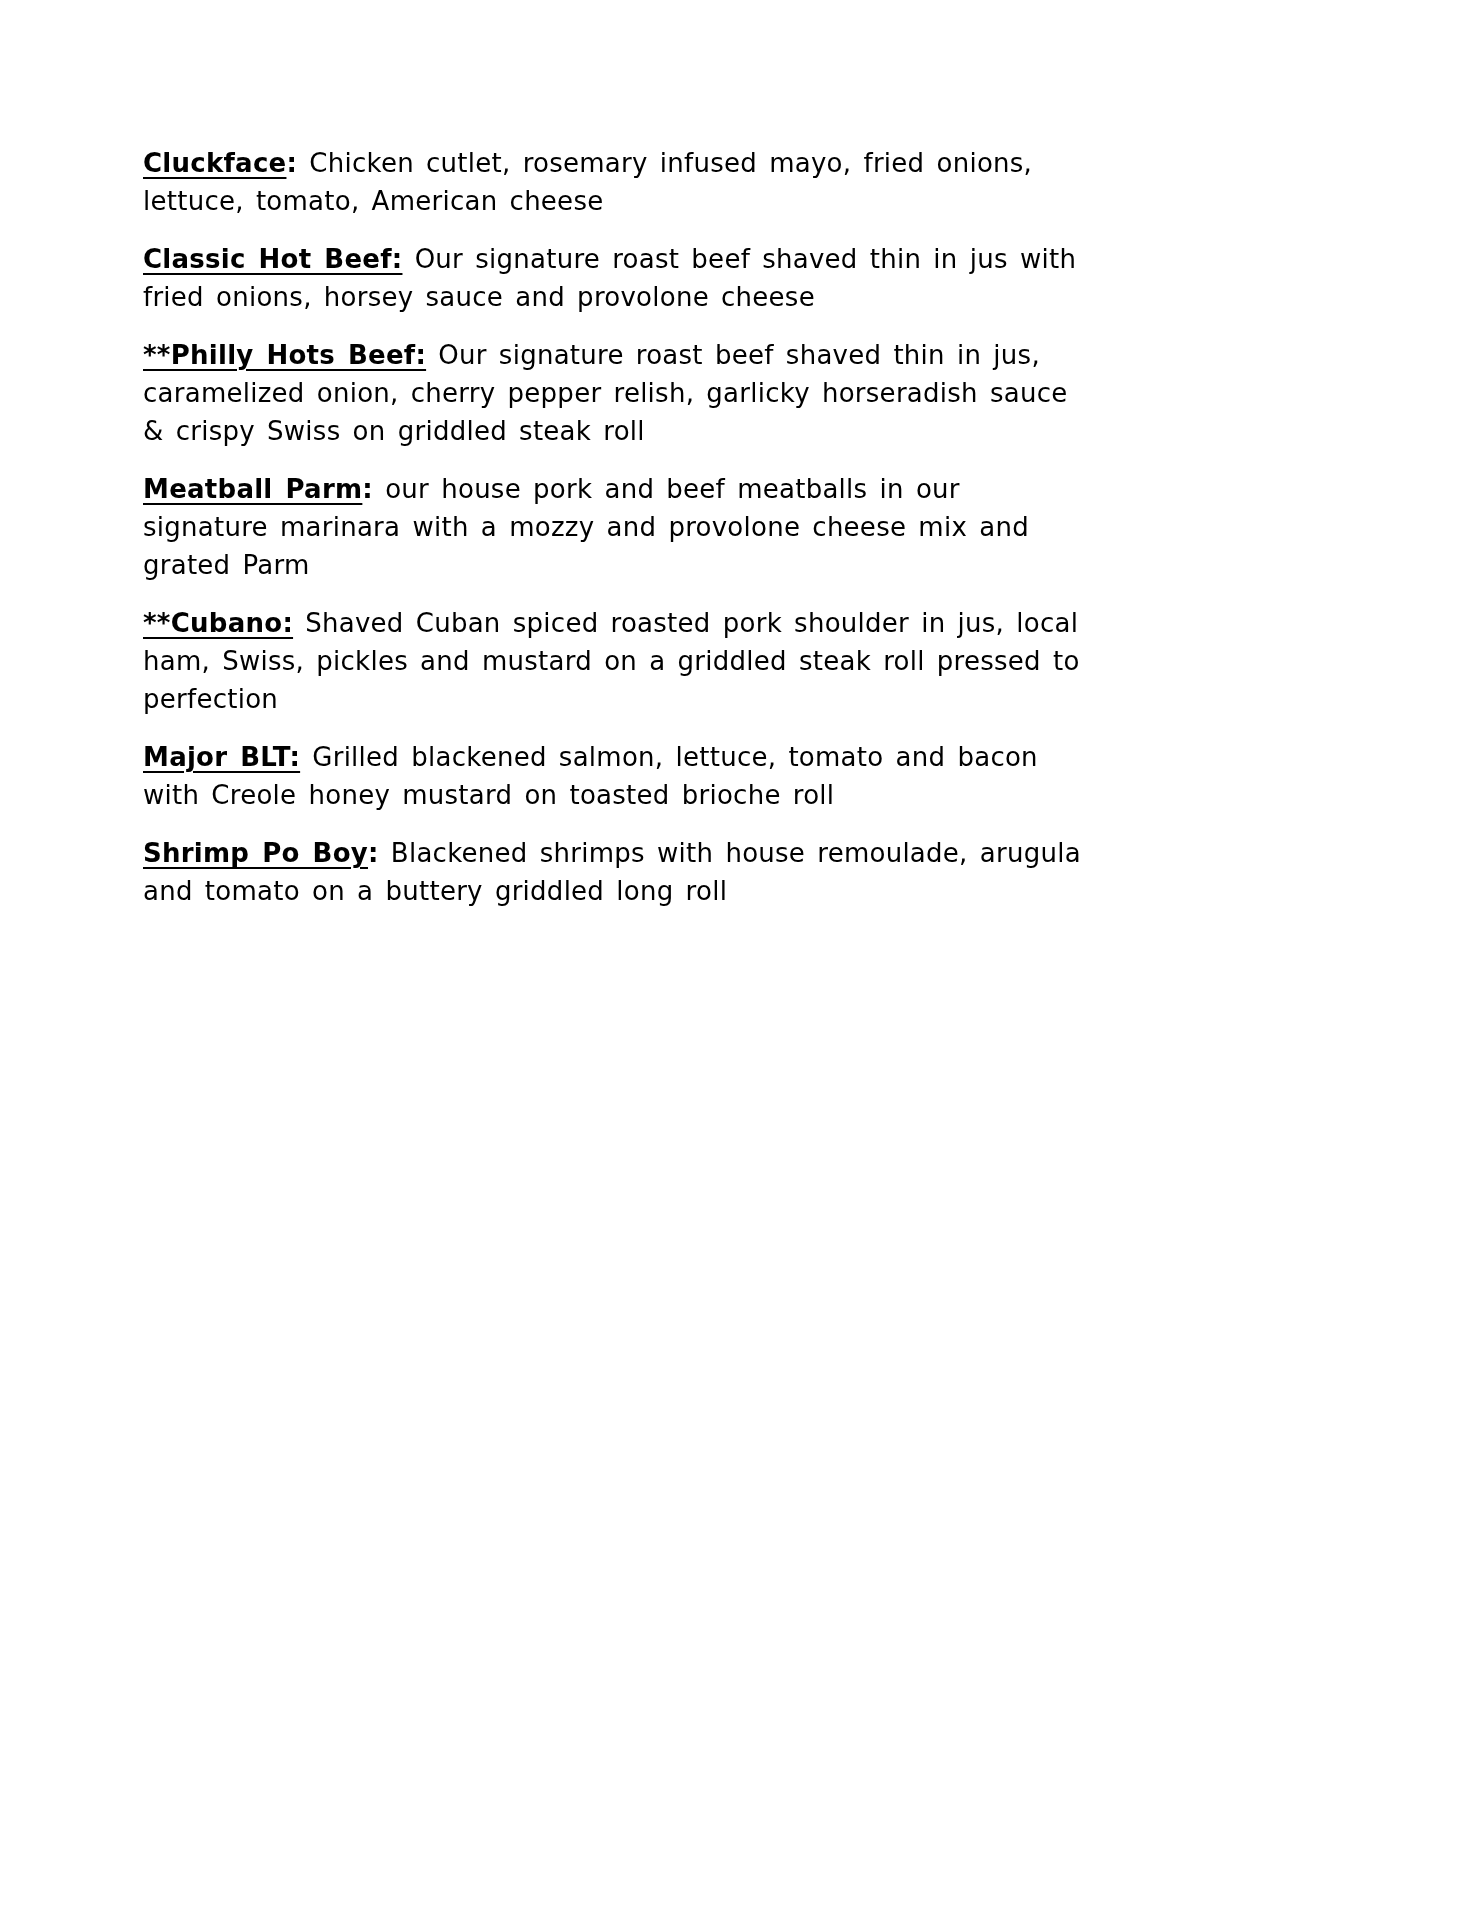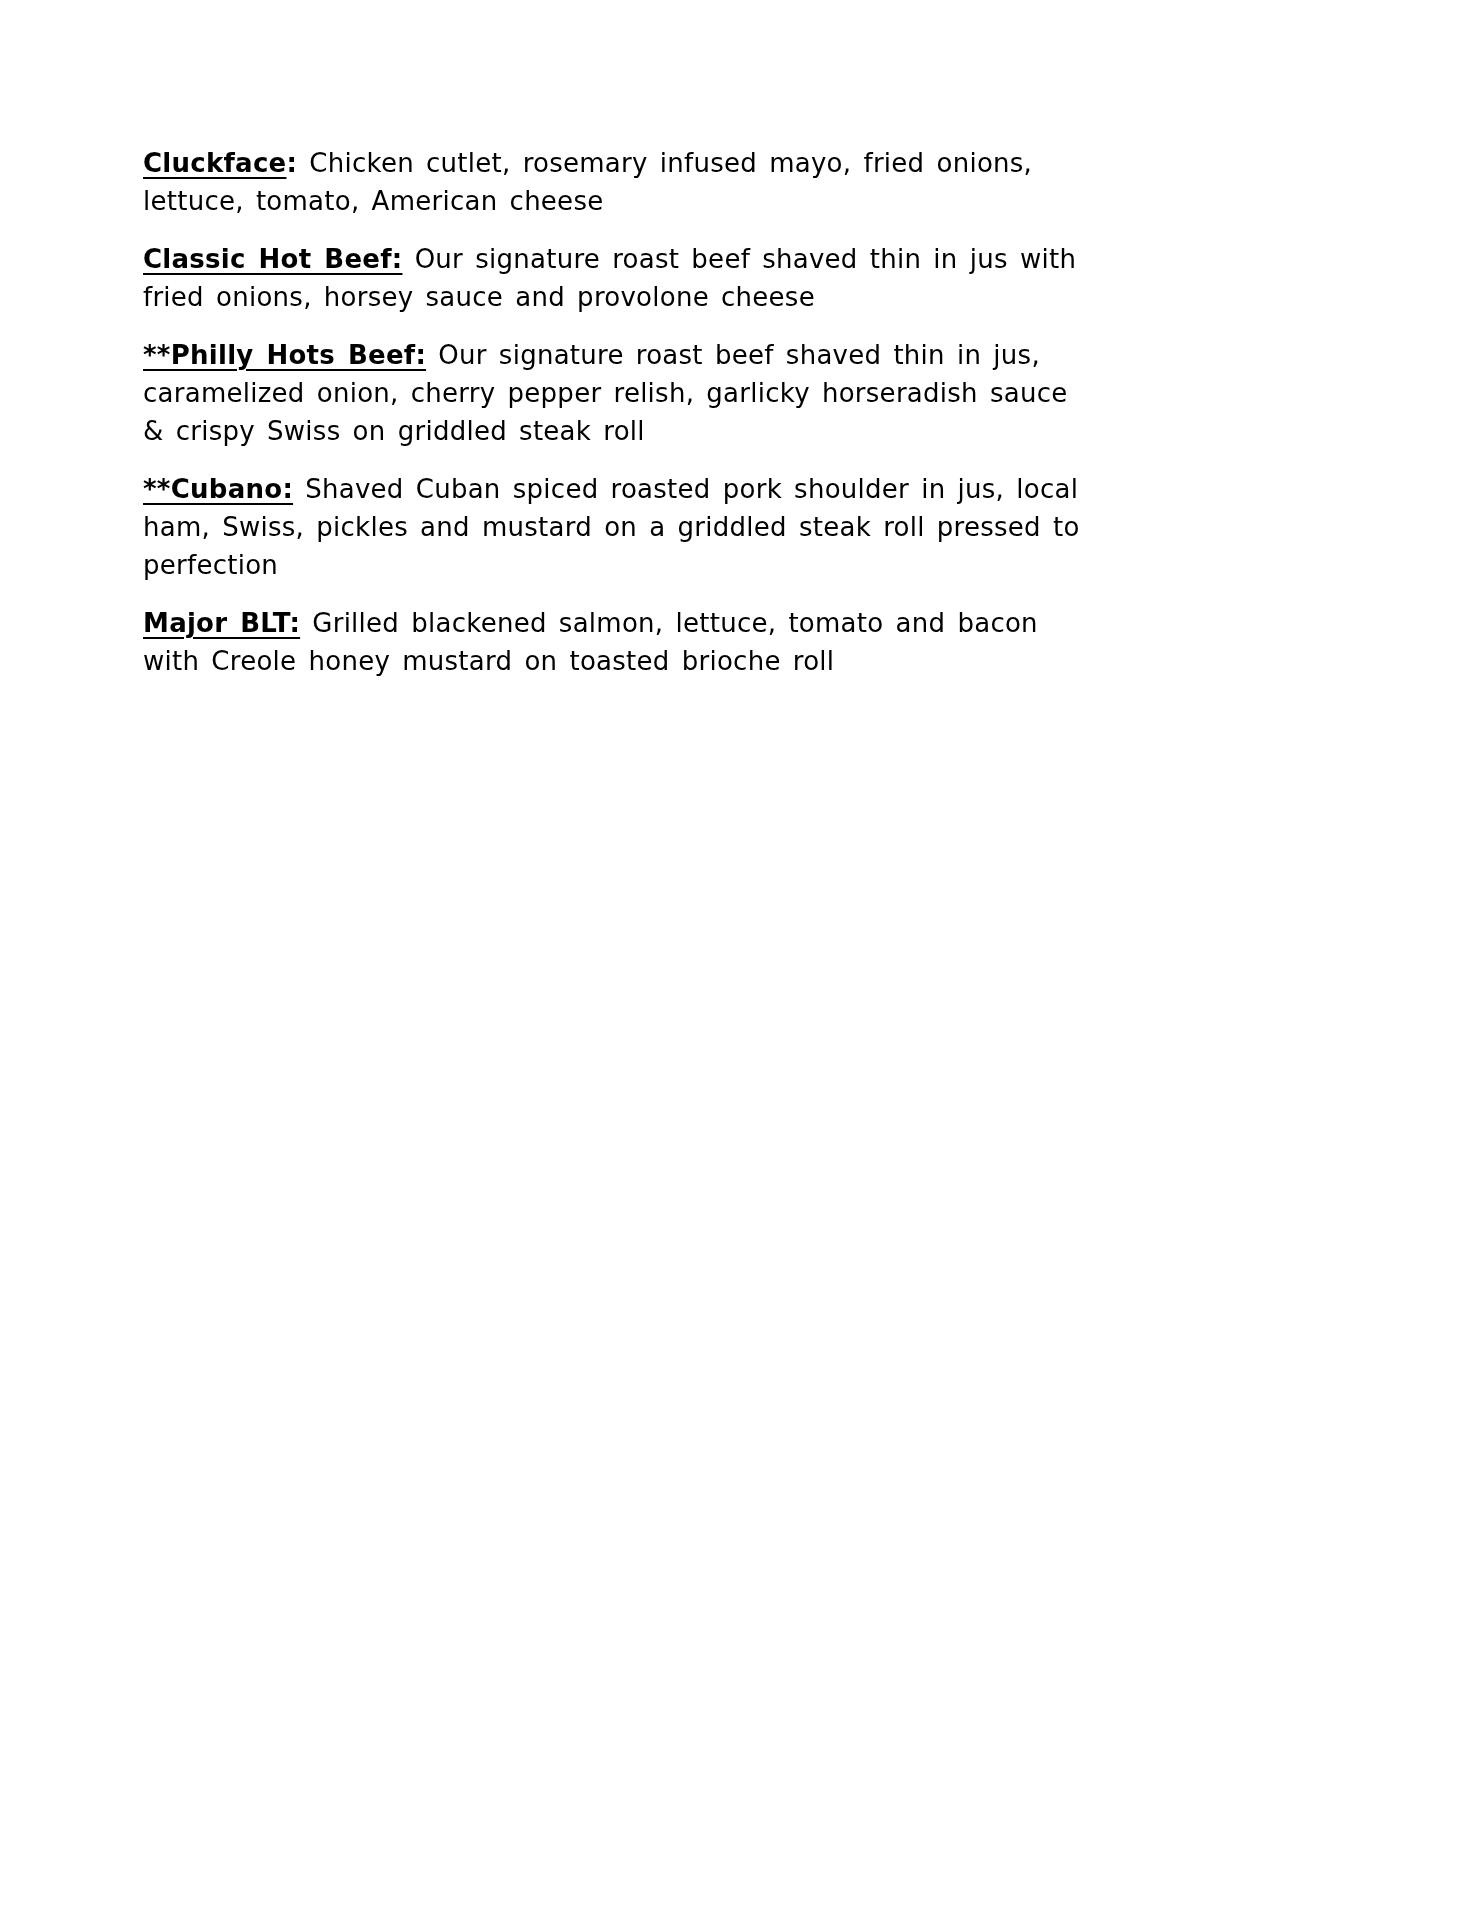--- a/index.html
+++ b/index.html
@@ -53,23 +53,27 @@
 
     <p class="menu-item"><span class="item-label">Cluckface</span><span class="item-colon">:</span>
       <span class="item-desc">Chicken cutlet, rosemary infused mayo, fried onions, lettuce, tomato, American cheese</span></p>
 
     <p class="menu-item"><span class="item-label">Classic Hot Beef:</span><span class="item-colon"></span>
       <span class="item-desc">Our signature roast beef shaved thin in jus with fried onions, horsey sauce and provolone cheese</span></p>
 
     <p class="menu-item"><span class="item-label">**Philly Hots Beef:</span><span class="item-colon"></span>
       <span class="item-desc">Our signature roast beef shaved thin in jus, caramelized onion, cherry pepper relish, garlicky horseradish sauce &amp; crispy Swiss on griddled steak roll</span></p>
 
+    <p class="menu-item"><span class="item-label">Meatball Parm</span><span class="item-colon">:</span>
+      <span class="item-desc">our house pork and beef meatballs in our signature marinara with a mozzy and provolone cheese mix and grated Parm</span></p>
 
 
     <p class="menu-item"><span class="item-label">**Cubano:</span><span class="item-colon"></span>
       <span class="item-desc">Shaved Cuban spiced roasted pork shoulder in jus, local ham, Swiss, pickles and mustard on a griddled steak roll pressed to perfection</span></p>
 
     <p class="menu-item"><span class="item-label">Major BLT:</span><span class="item-colon"></span>
       <span class="item-desc">Grilled blackened salmon, lettuce, tomato and bacon with Creole honey mustard on toasted brioche roll</span></p>
 
+    <p class="menu-item"><span class="item-label">Shrimp Po Boy</span><span class="item-colon">:</span>
+      <span class="item-desc">Blackened shrimps with house remoulade, arugula and tomato on a buttery griddled long roll</span></p>
 
   </div>
 </div>
 
 </body></html>

